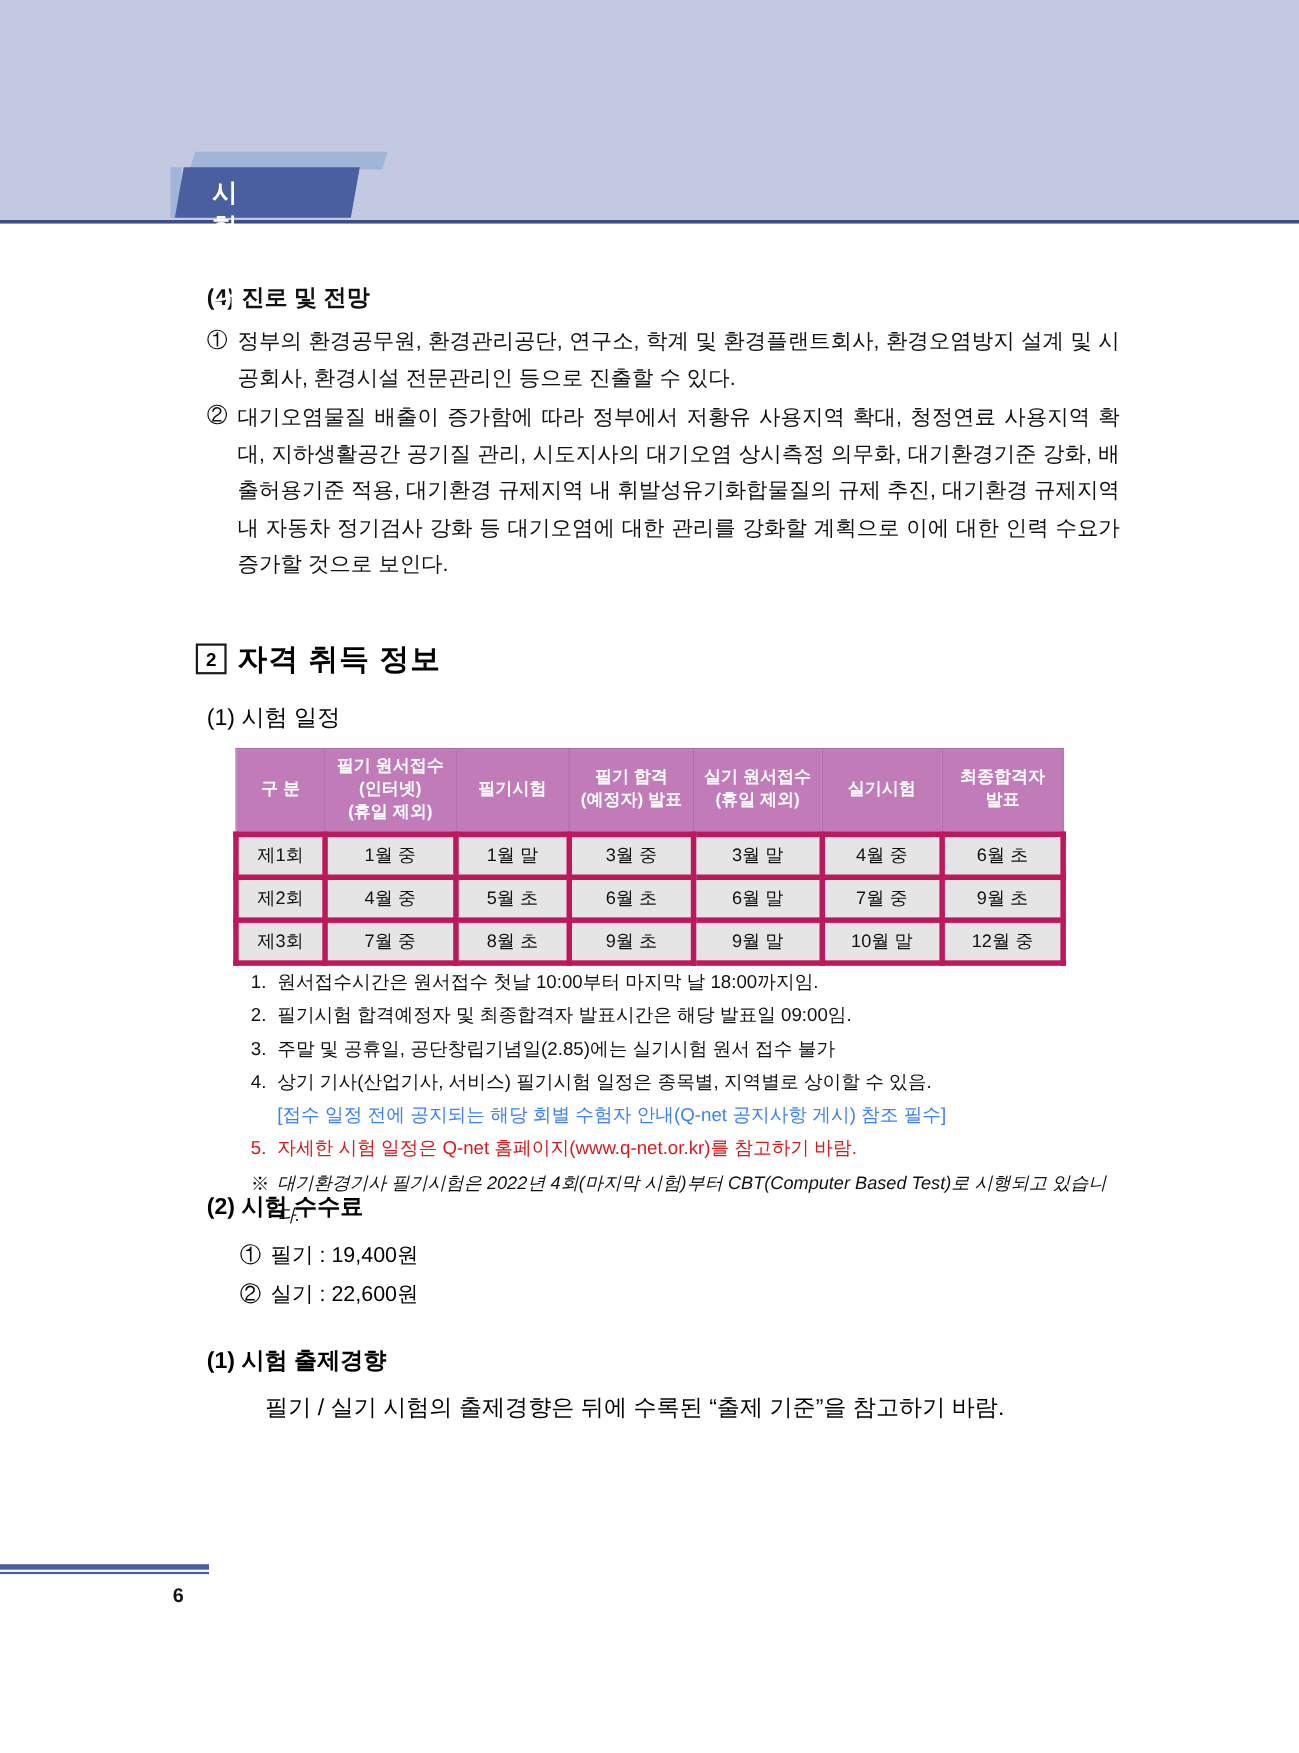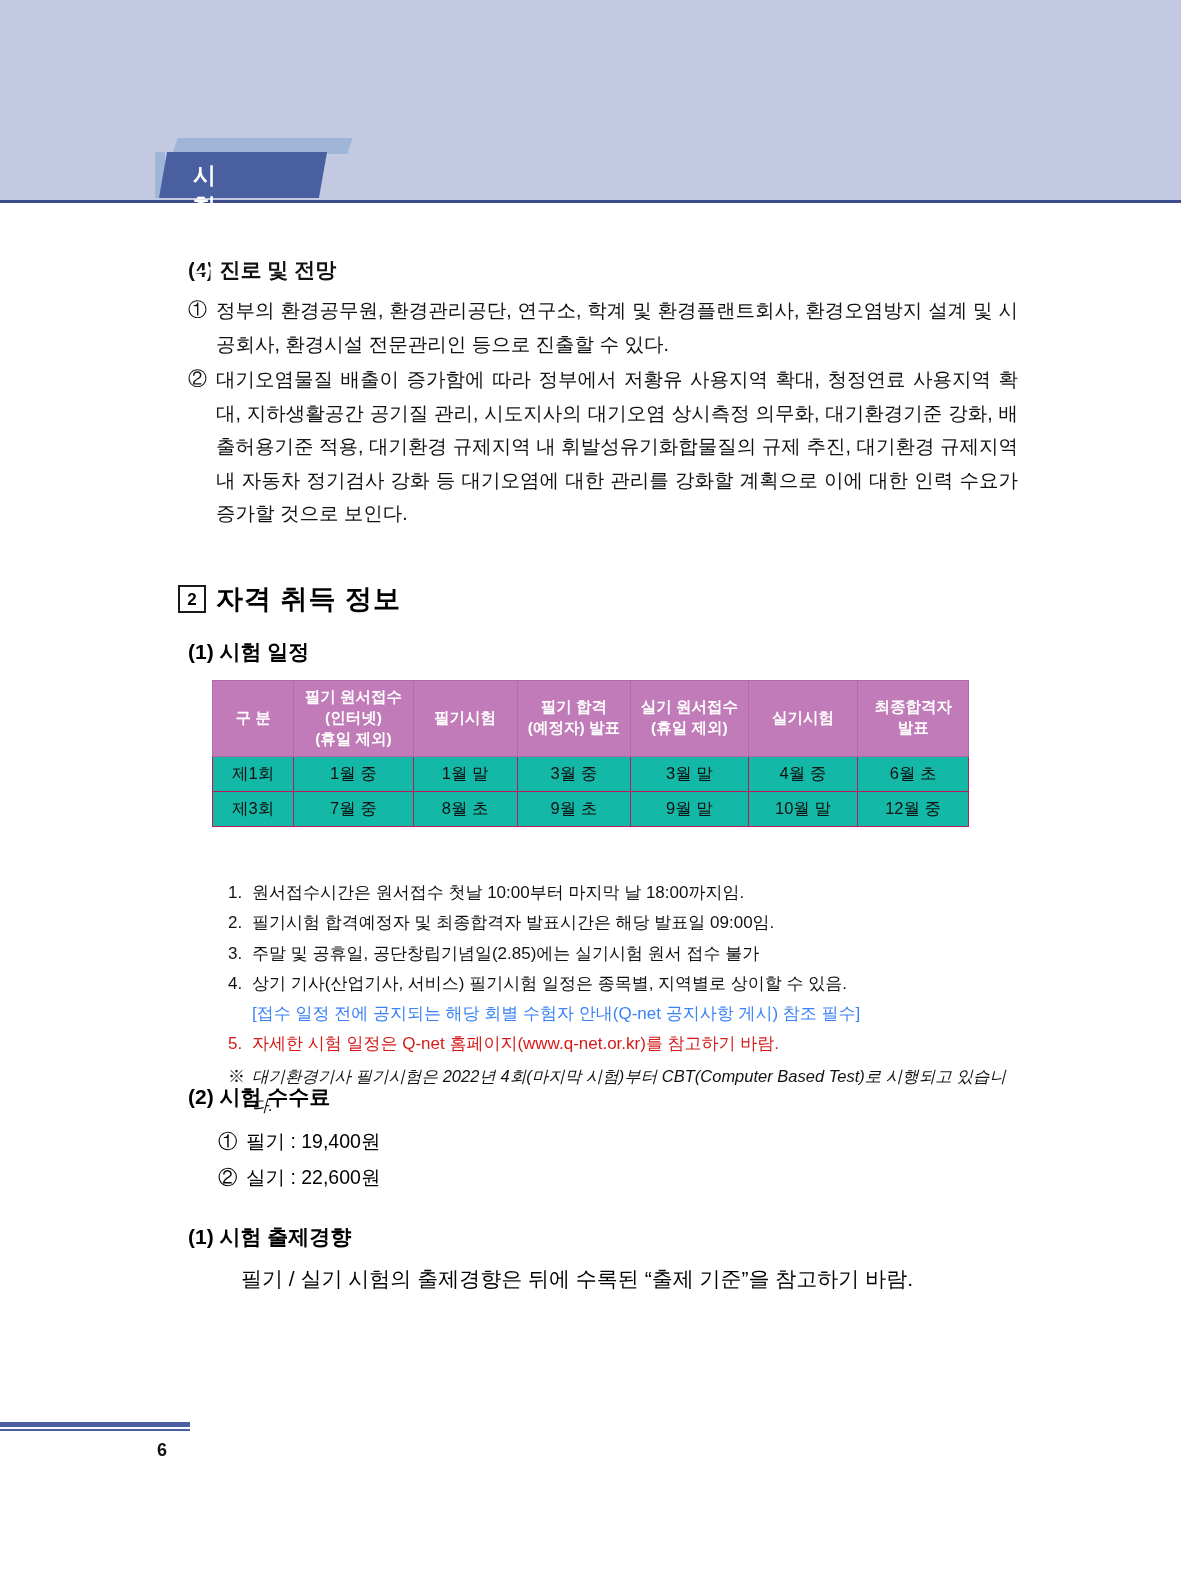--- a/index.html
+++ b/index.html
@@ -122,21 +122,21 @@
     font-weight: bold;
     margin-right: 10px;
     line-height: 1;
   }
   .section2 .h2txt {
     font-size: 27px;
     font-weight: bold;
     letter-spacing: 1px;
   }
 
-  .sub1 { position: absolute; left: 188px; top: 435px; font-size: 21px; font-weight: bold; }
+  .sub1 { position: absolute; left: 188px; top: 435px; font-size: 21px; font-weight: normal; }
   .sub2 { position: absolute; left: 188px; top: 880px; font-size: 21px; font-weight: bold; }
   .sub3 { position: absolute; left: 188px; top: 1020px; font-size: 21px; font-weight: bold; }
 
   
   .table-wrap {
     position: absolute;
     left: 212px;
     top: 477px;
     width: 757px;
   }
@@ -150,25 +150,25 @@
     background: #c07bb8;
     color: #ffffff;
     border: 1px solid #b06aa8;
     font-weight: bold;
     padding: 6px 2px;
     line-height: 1.35;
     text-align: center;
     font-size: 15.5px;
   }
   table.schedule td {
-    border: 1px solid #be185d;
+    border: 5px solid #be185d;
     text-align: center;
     padding: 6px 2px;
     font-size: 16.5px;
-    background: #14b8a6;
+    background: #e5e5e5;
   }
   table.schedule tbody tr td:first-child { }
 
   
   .notes {
     position: absolute;
     left: 228px;
     top: 675px;
     width: 790px;
     font-size: 17px;
@@ -277,20 +277,29 @@
         <tr>
           <td>제1회</td>
           <td>1월 중</td>
           <td>1월 말</td>
           <td>3월 중</td>
           <td>3월 말</td>
           <td>4월 중</td>
           <td>6월 초</td>
         </tr>
         <tr>
+          <td>제2회</td>
+          <td>4월 중</td>
+          <td>5월 초</td>
+          <td>6월 초</td>
+          <td>6월 말</td>
+          <td>7월 중</td>
+          <td>9월 초</td>
+        </tr>
+        <tr>
           <td>제3회</td>
           <td>7월 중</td>
           <td>8월 초</td>
           <td>9월 초</td>
           <td>9월 말</td>
           <td>10월 말</td>
           <td>12월 중</td>
         </tr>
       </tbody>
     </table>

